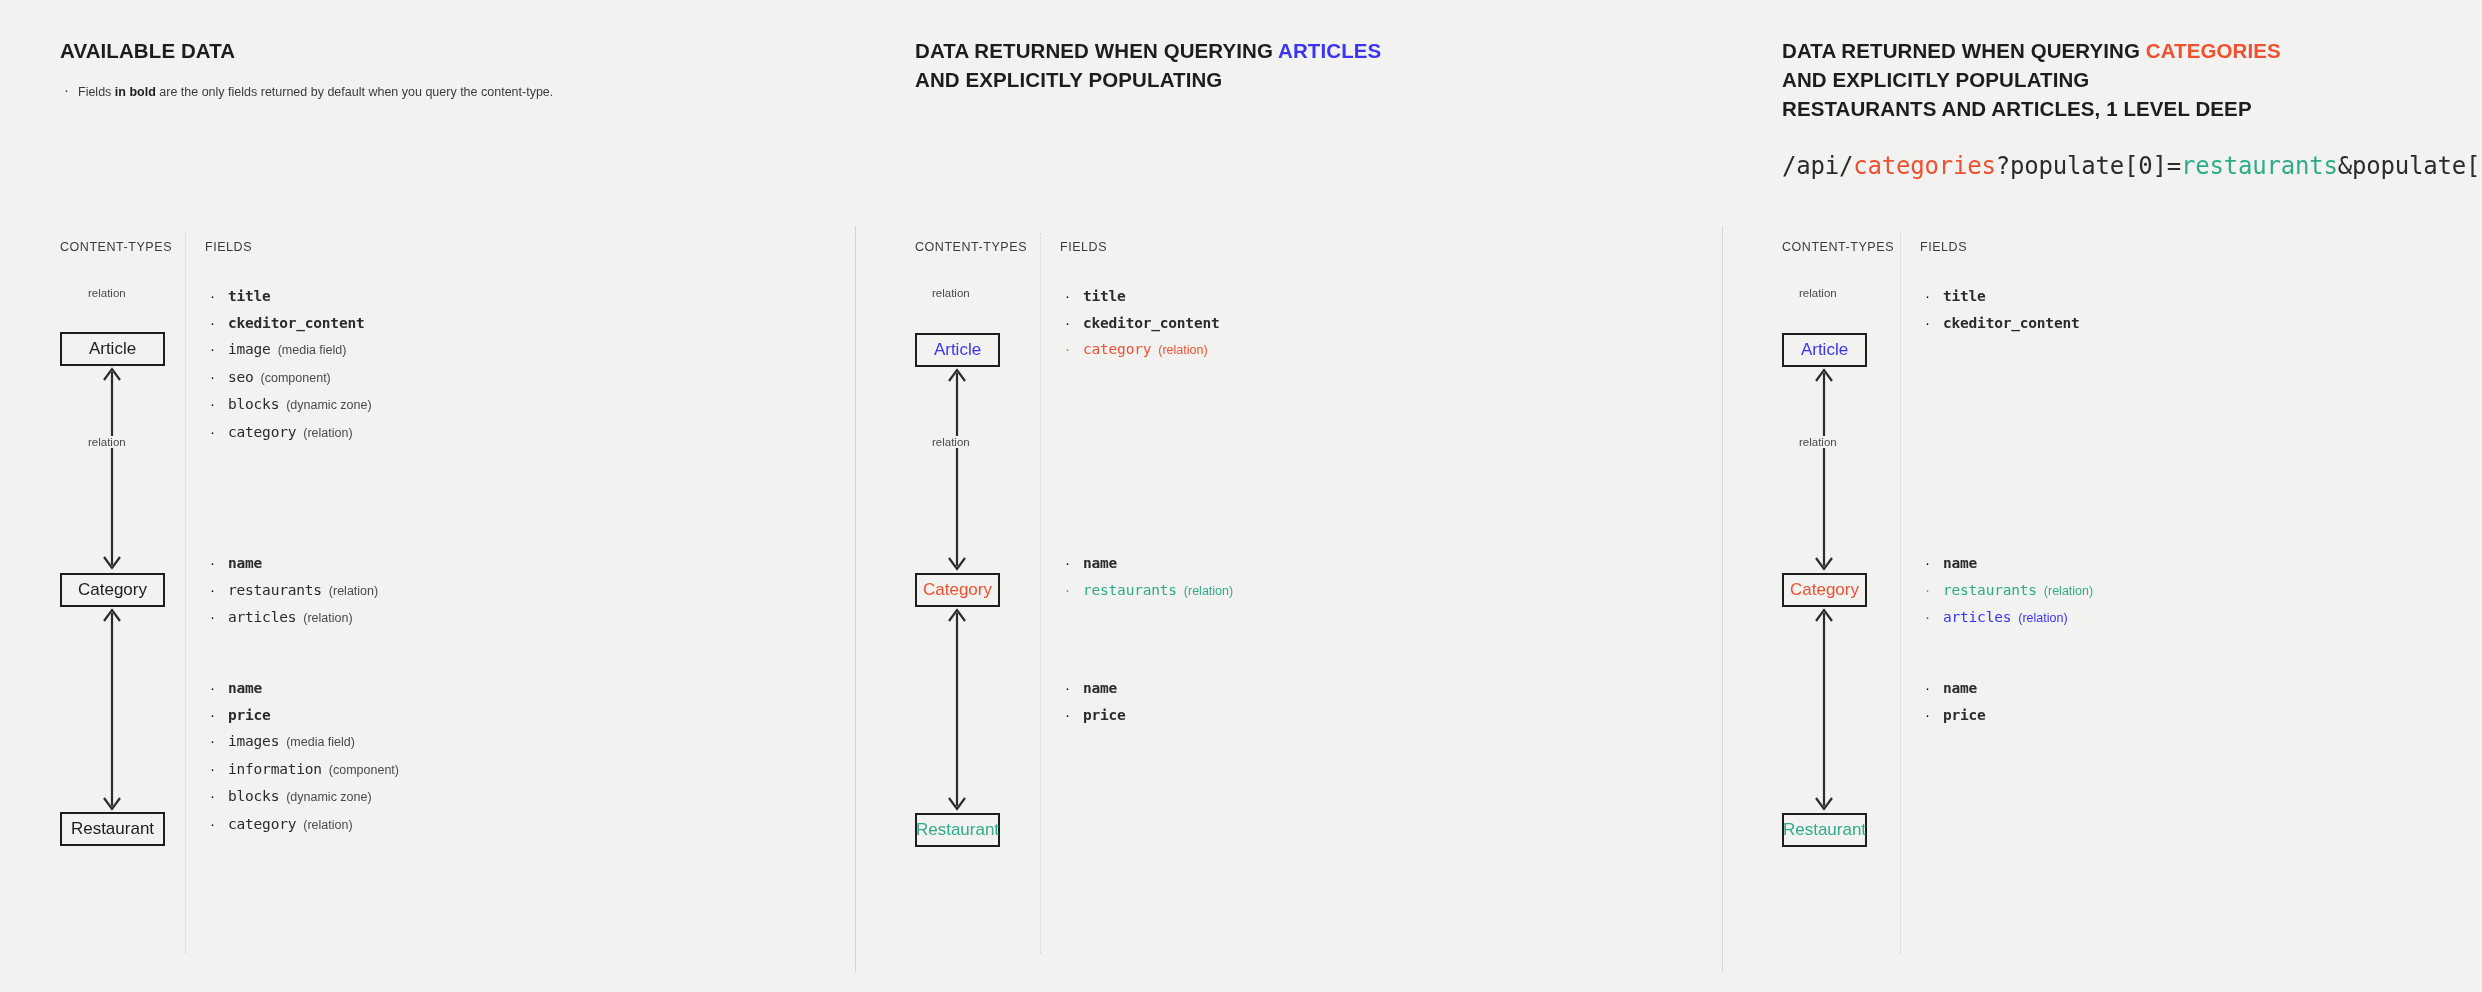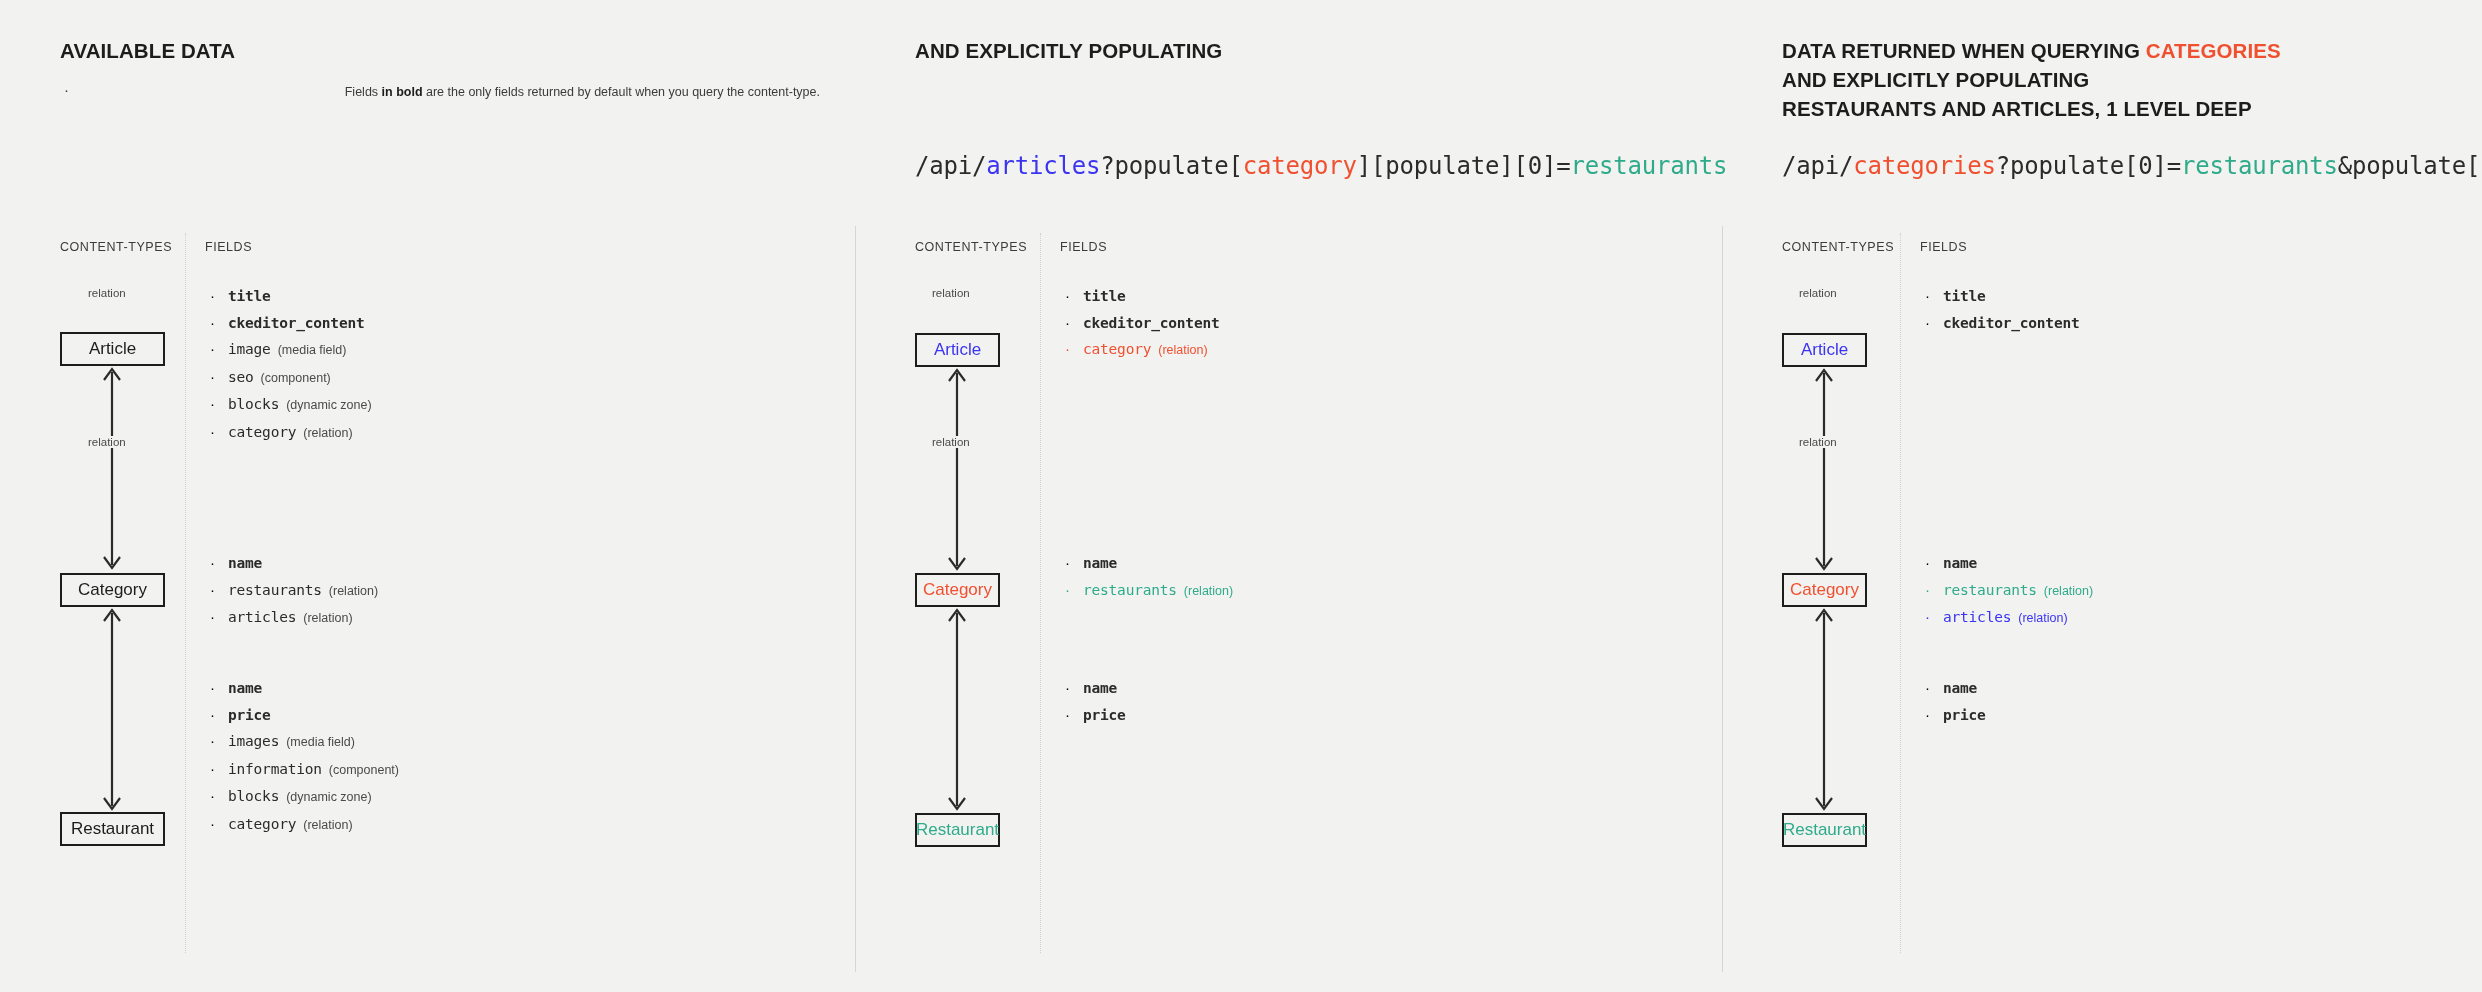--- a/index.html
+++ b/index.html
@@ -27,21 +27,21 @@
   .head-block { position: absolute; left: 60px; top: 36px; width: 800px; }
   #panel-2 .head-block, #panel-3 .head-block { left: 60px; top: 36px; }
   .head-line {
     font-size: 20.5px; font-weight: bold; color: #1d1d1b;
     letter-spacing: 0.1px; line-height: 29px; white-space: nowrap;
   }
   .hl-blue  { color: #3b34f0; }
   .hl-red   { color: #f0502f; }
 
   .bullets { position: absolute; left: 60px; top: 84px; width: 760px; }
-  .bullets ul { margin: 0; padding: 0; list-style: none; text-align: right; }
+  .bullets ul { margin: 0; padding: 0; list-style: none; }
   .bullets li {
     position: relative; padding-left: 18px;
     font-size: 12.5px; line-height: 16.5px; color: #3b3b39;
   }
   .bullets li::before {
     content: "\00B7"; position: absolute; left: 4px; top: -2px;
     font-size: 15px; color: #3b3b39;
   }
   .bullets b { font-weight: bold; color: #1d1d1b; }
 
@@ -199,26 +199,24 @@
             <li class="field-row"><span class="dot">·</span><span class="fname">category</span><span class="ftype">(relation)</span></li>
           </ul>
         </div>
     </div>
   </div>
 
   <div class="panel" id="panel-2">
     <div class="panel-rule"></div>
 
     <div class="head-block">
+      <div class="head-line"><span>DATA RETURNED WHEN QUERYING </span><span class="hl-blue">ARTICLES</span></div>
       <div class="head-line">AND EXPLICITLY POPULATING</div>
     </div>
 
-    <div class="url-line">
-      <span>/api/</span><span class="u-blue">articles</span><span>?populate[</span><span class="u-red">category</span><span>][populate][0]=</span><span class="u-teal">restaurants</span>
-    </div>
 
     <div class="cap cap-ct" style="left:60px;">CONTENT-TYPES</div>
     <div class="dotted-rule" style="left:185px;"></div>
     <div class="cap cap-fd" style="left:205px;">FIELDS</div>
 
     <div class="diagram" style="left:60px;">
       <div class="node blue" style="left:0px; top:333px; width:85px;">
         <span>Article</span>
       </div>
       <div class="connector" style="left:27px; top:367px;">

